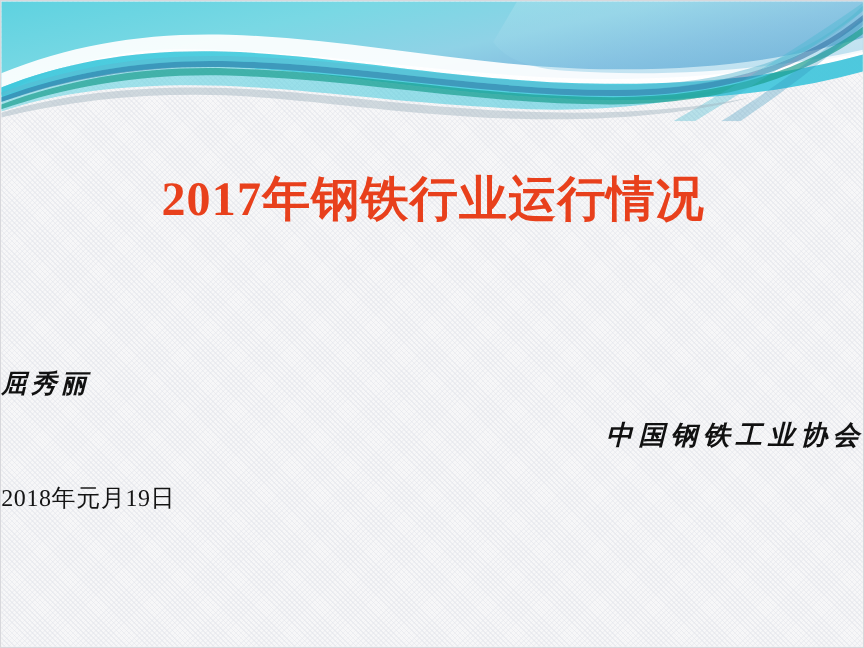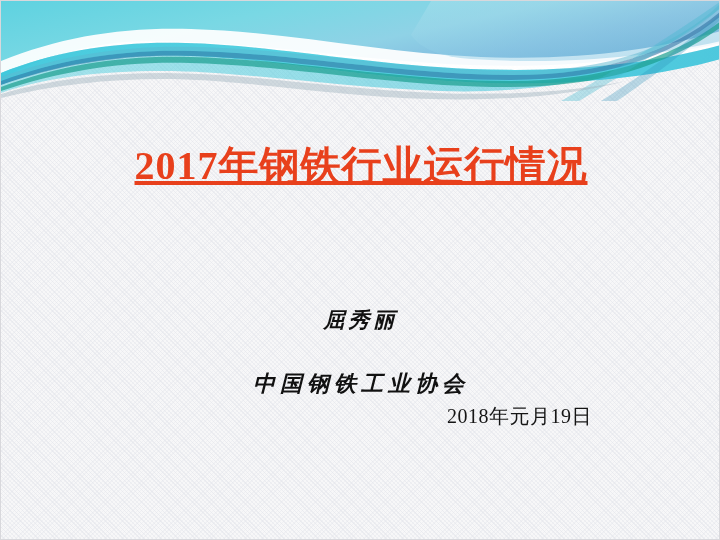--- a/index.html
+++ b/index.html
@@ -61,61 +61,59 @@
     text-align: center;
   }
   .title-line {
     color: #E8401C;
     font-family: "Liberation Serif", "DejaVu Serif", serif;
     font-weight: bold;
     font-size: 40px;
     line-height: 53px;
     letter-spacing: 1px;
     white-space: nowrap;
-    text-decoration: underline;
   }
 
   #subtitle-block {
     position: absolute;
     left: 0;
     top: 306px;
     width: 720px;
-    text-align: center;
   }
   .presenter-name {
     color: #111111;
     font-family: "Liberation Serif", "DejaVu Serif", serif;
     font-weight: bold;
     font-size: 21px;
     line-height: 26px;
     letter-spacing: 4px;
     font-style: italic;
   }
   #org-block {
     position: absolute;
     left: 0;
-    top: 368px;
-    width: 720px;
-    text-align: center;
+    top: 347px;
+    width: 720px;
+    text-align: right;
   }
   .org-name {
     color: #111111;
     font-family: "Liberation Serif", "DejaVu Serif", serif;
     font-weight: bold;
     font-size: 22px;
     line-height: 29px;
     letter-spacing: 5px;
     font-style: italic;
   }
   #date-block {
     position: absolute;
     left: 0;
     top: 402px;
     width: 591px;
-    text-align: right;
+    text-align: left;
   }
   .date-text {
     color: #151515;
     font-family: "Liberation Serif", "DejaVu Serif", serif;
     font-size: 20px;
     line-height: 26px;
     letter-spacing: 0.5px;
   }
 </style>
 </head>

